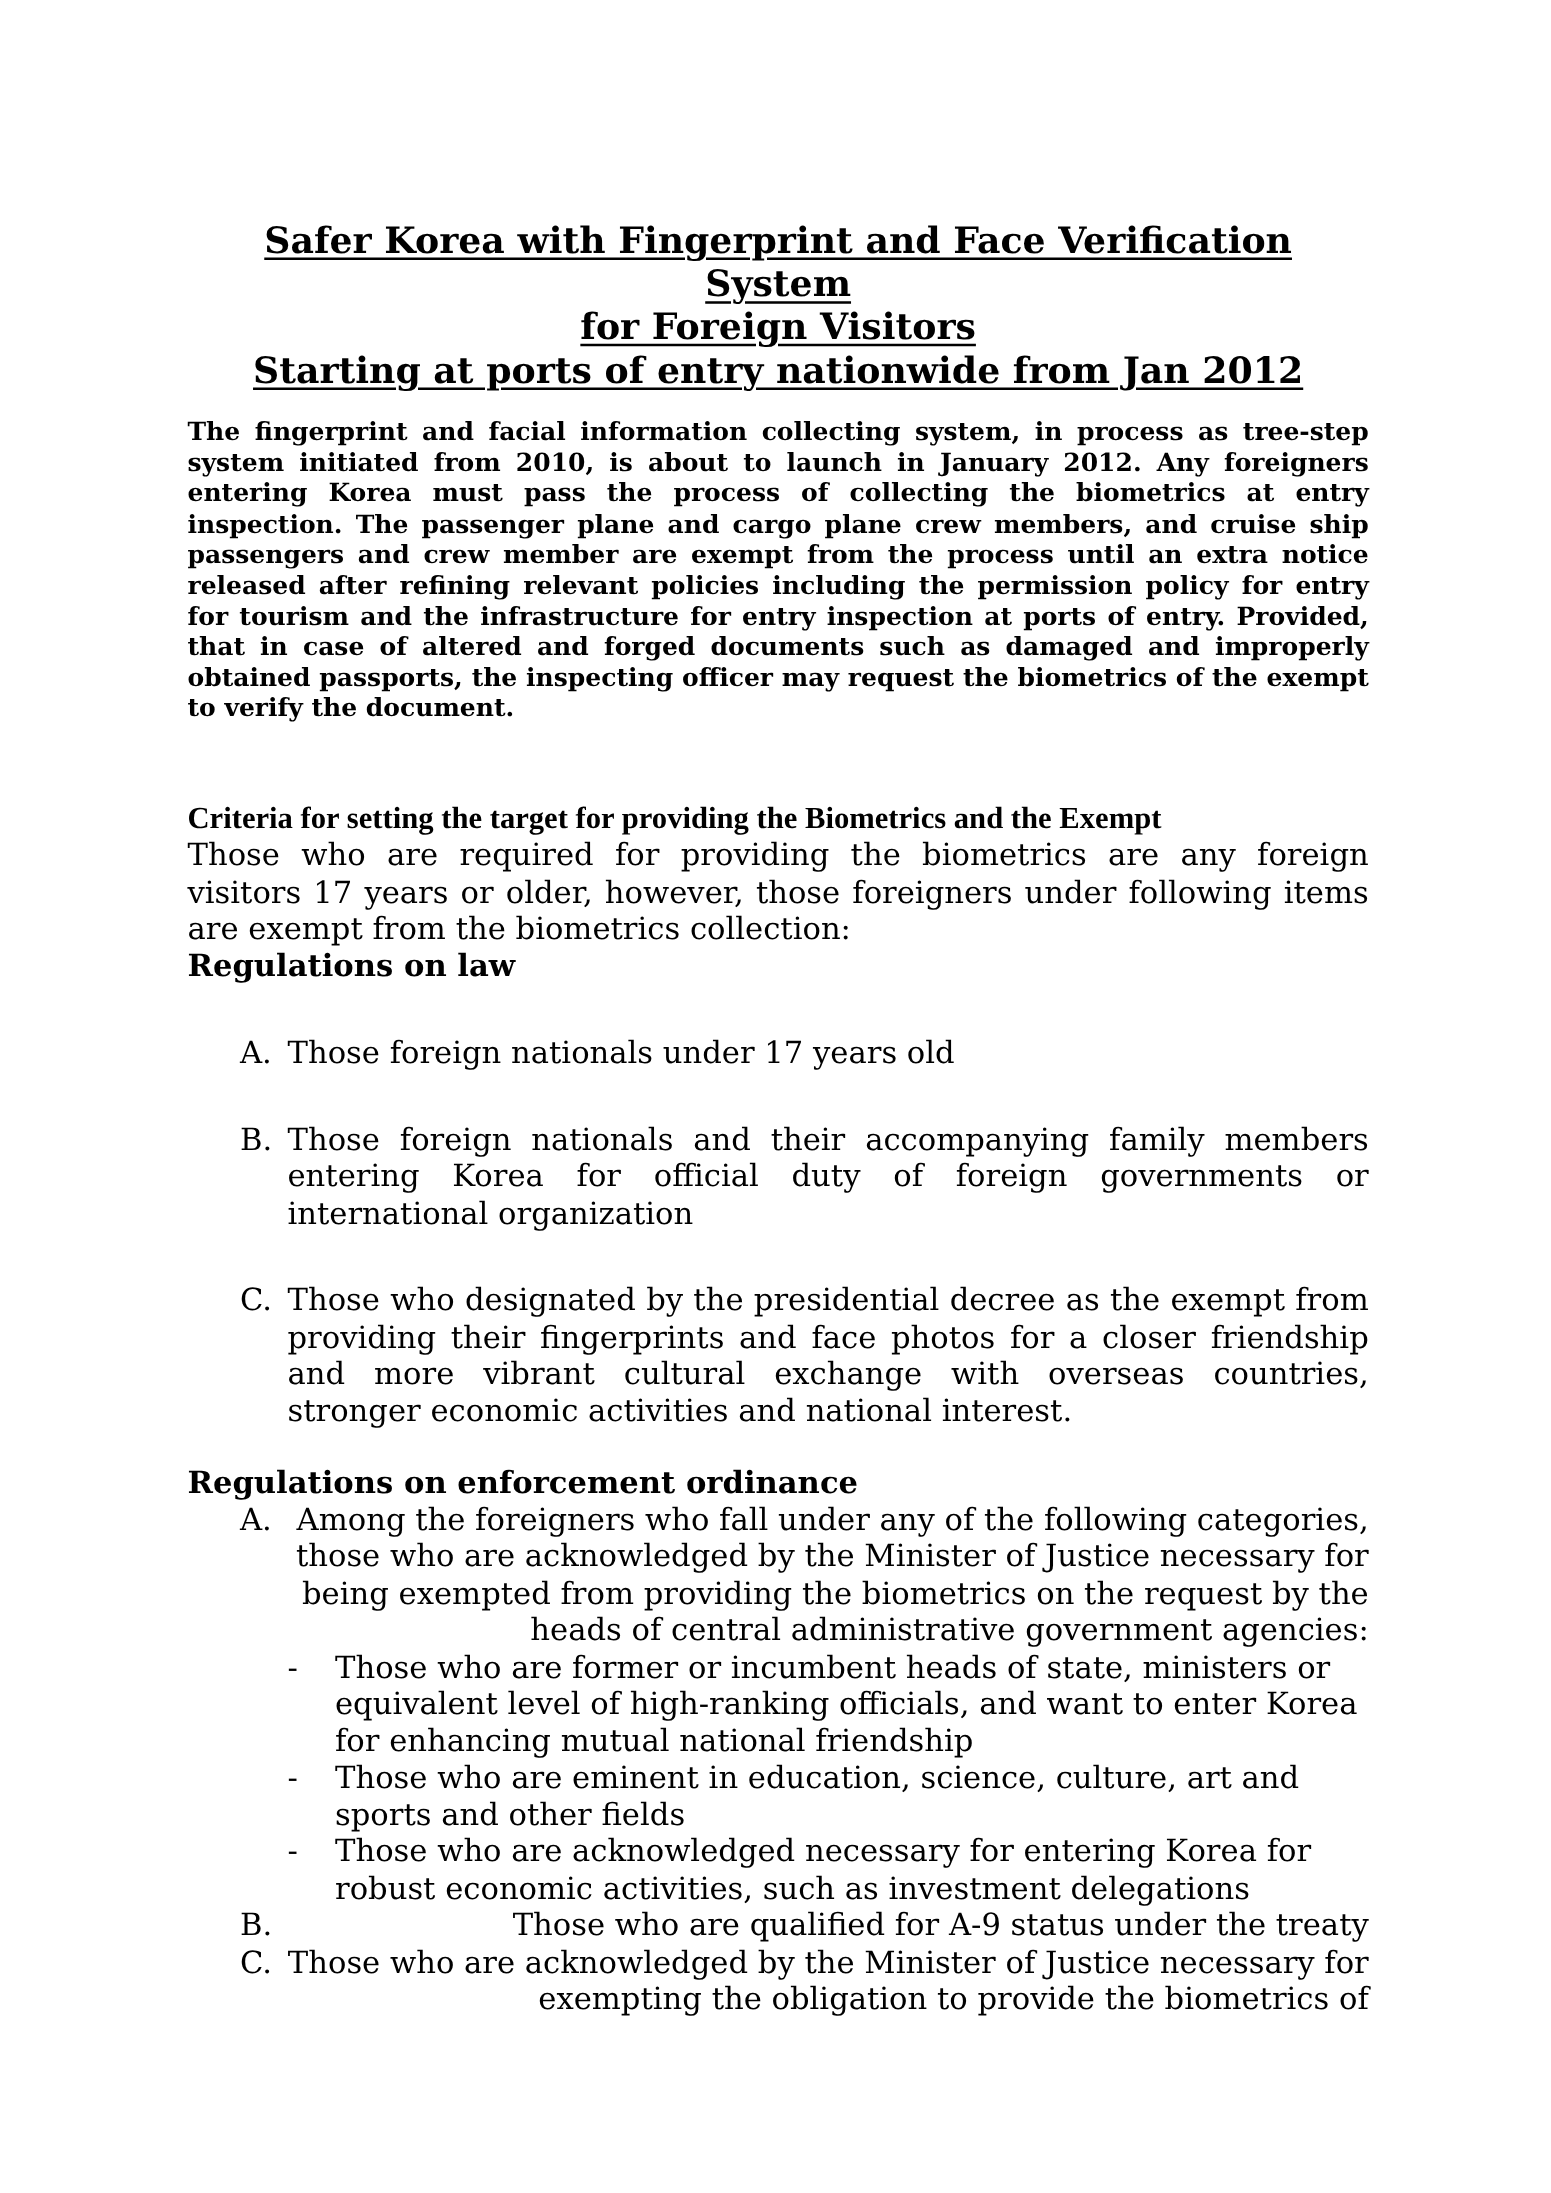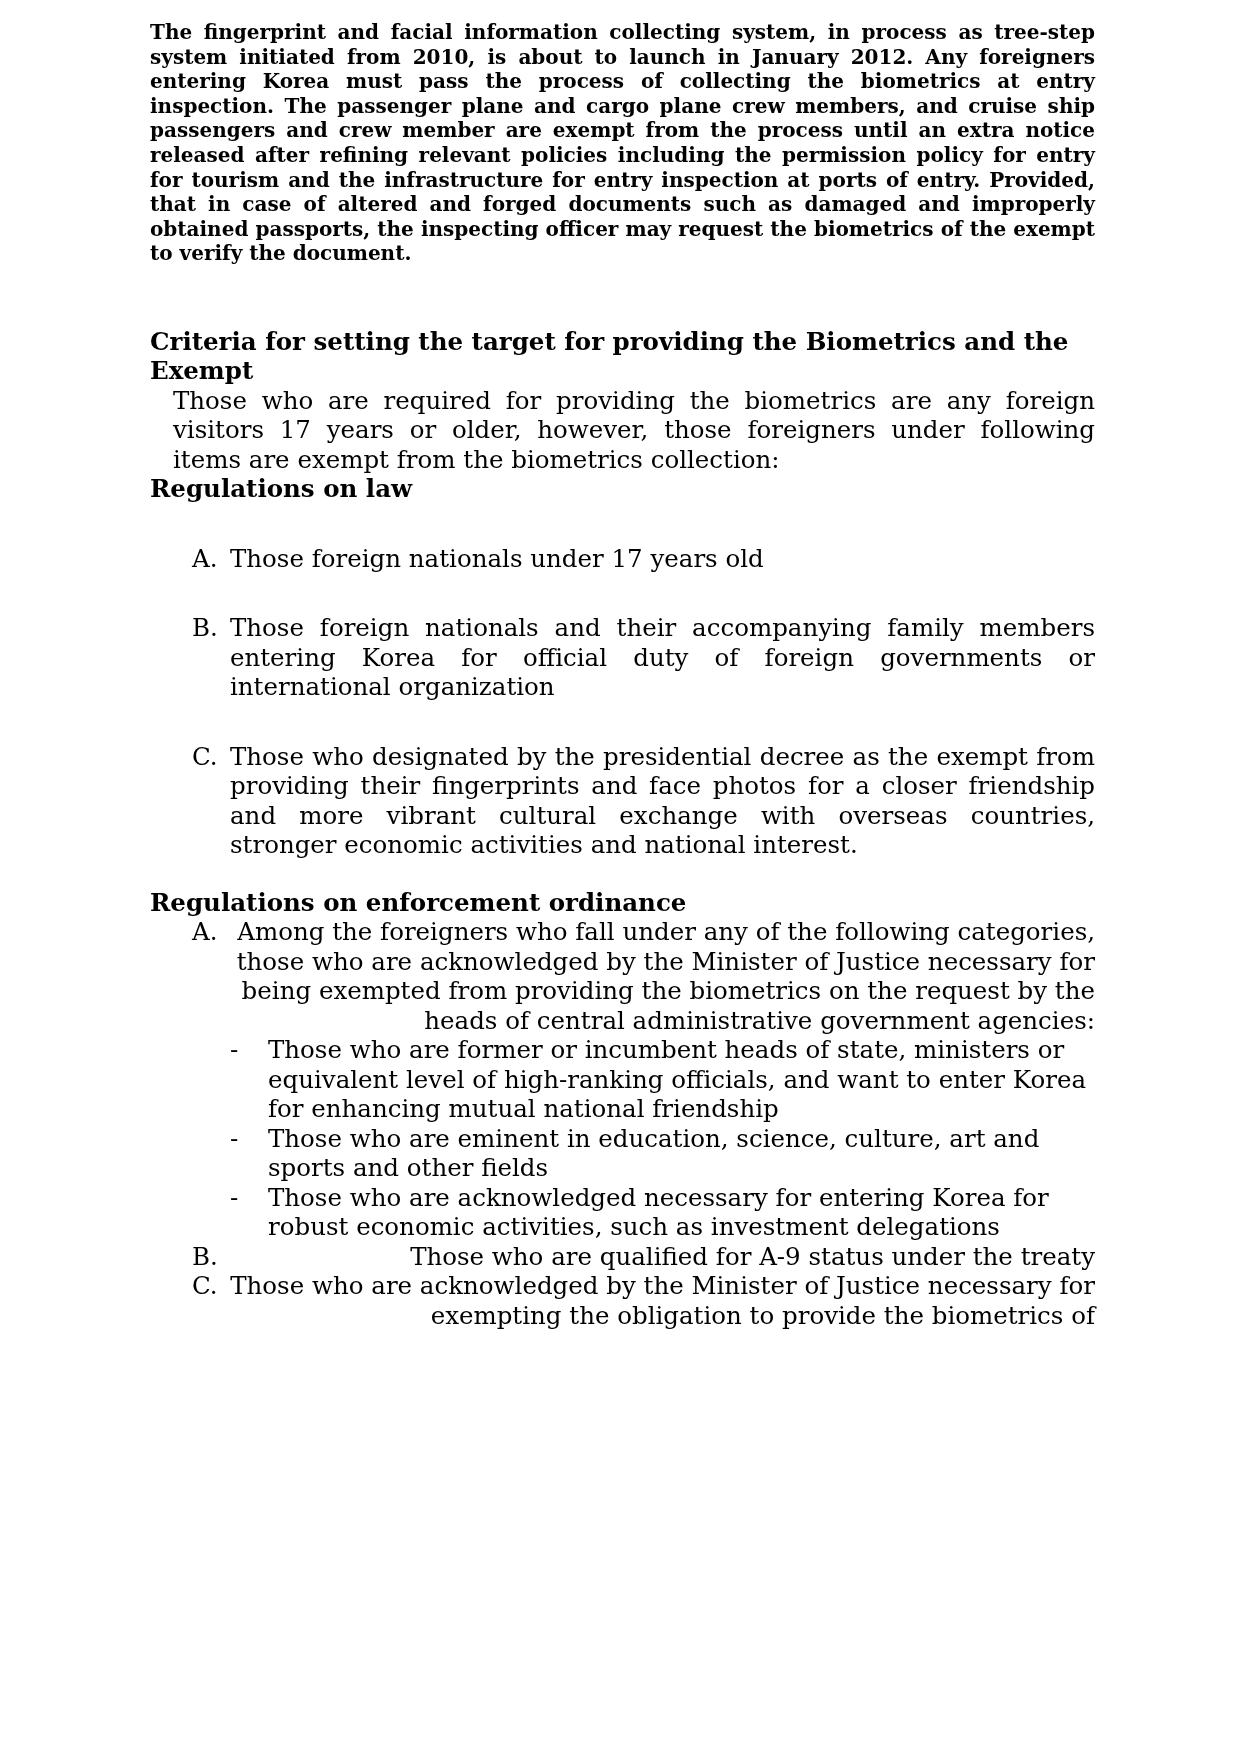--- a/index.html
+++ b/index.html
@@ -2,38 +2,44 @@
 <html><head>
 <meta charset="utf-8">
 <style>
   html, body { margin: 0; padding: 0; background: #ffffff; }
   body { width: 1241px; height: 1754px; position: relative; overflow: hidden; color: #000; font-family: "DejaVu Serif", serif; }
   .page { position: absolute; left: 150px; top: 0; width: 945px; }
   .title { margin-top: 175px; text-align: center; font-weight: bold; font-size: 29px; line-height: 34.5px; }
   .title span { display: block; text-decoration: underline; text-decoration-thickness: 2px; text-underline-offset: 4px; }
   .intro { font-weight: bold; font-size: 20px; line-height: 24.6px; text-align: justify; }
   .section-heading { font-weight: bold; font-size: 24.5px; line-height: 29.5px; }
-  .h-criteria { margin-top: 61px; }
-  .para { font-size: 24.5px; line-height: 29.5px; text-align: justify; margin-left: 23px; }
+  .h-criteria { margin-top: 61px; font-family: Liberation Serif, serif; }
+  .para { font-size: 24.5px; line-height: 29.5px; text-align: justify; }
   .h-law { }
   .h-ord { margin-top: 28px; }
   ol.alpha { list-style: none; margin: 0; padding: 0; }
   ol.alpha > li { position: relative; padding-left: 80px; font-size: 24.5px; line-height: 29.5px; }
   ol.alpha > li .marker { position: absolute; left: 42px; top: 0; }
   .justify { text-align: justify; margin-top: 40px; }
   .left { text-align: right; }
   ul.dash { list-style: none; margin: 0; padding: 0; }
   ul.dash > li { position: relative; padding-left: 38px; font-size: 24.5px; line-height: 29.5px; text-align: left; }
   ul.dash > li .dmark { position: absolute; left: 0; top: 0; }
 </style>
 </head>
 <body>
 
 <div class="page">
 
+  <h1 class="title" style="margin-bottom:0;">
+    <span>Safer Korea with Fingerprint and Face Verification</span>
+    <span>System</span>
+    <span>for Foreign Visitors</span>
+    <span>Starting at ports of entry nationwide from Jan 2012</span>
+  </h1>
 
   <p class="intro" style="margin-bottom:0;">The fingerprint and facial information collecting system, in process as tree-step system initiated from 2010, is about to launch in January 2012. Any foreigners entering Korea must pass the process of collecting the biometrics at entry inspection. The passenger plane and cargo plane crew members, and cruise ship passengers and crew member are exempt from the process until an extra notice released after refining relevant policies including the permission policy for entry for tourism and the infrastructure for entry inspection at ports of entry. Provided, that in case of altered and forged documents such as damaged and improperly obtained passports, the inspecting officer may request the biometrics of the exempt to verify the document.</p>
 
   <div class="section-heading h-criteria">Criteria for setting the target for providing the Biometrics and the Exempt</div>
   <div class="para">Those who are required for providing the biometrics are any foreign visitors 17 years or older, however, those foreigners under following items are exempt from the biometrics collection:</div>
 
   <div class="section-heading h-law">Regulations on law</div>
   <ol class="alpha">
     <li>
       <span class="marker">A.</span>

